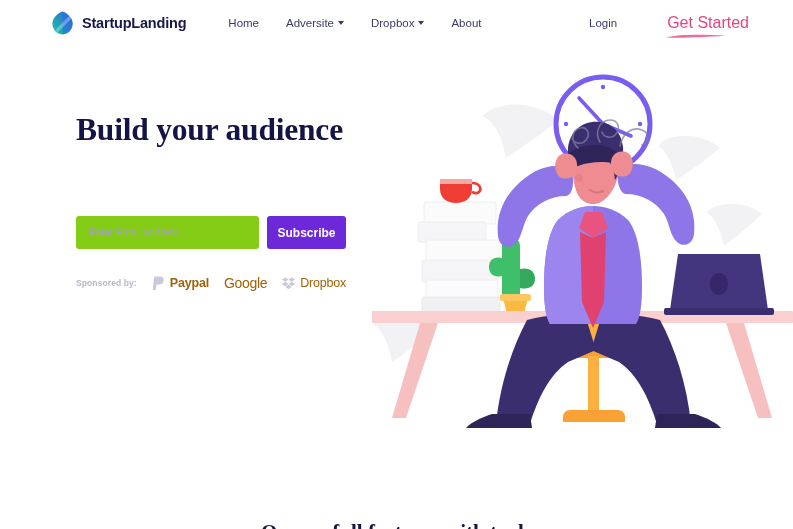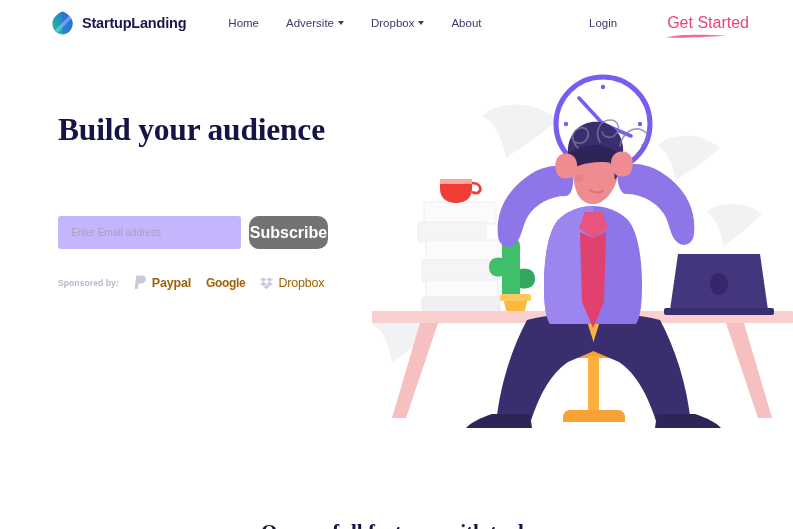--- a/index.html
+++ b/index.html
@@ -40,56 +40,56 @@
   .nav-right { margin-left: auto; display: flex; align-items: center; gap: 50px; }
   .login-link { font-size: 11.5px; color: #3b3a6b; text-decoration: none; cursor:pointer; }
   .getstarted-wrap { position: relative; cursor: pointer; }
   .getstarted {
     font-size: 16px; color: #e8437f; font-weight: 500;
     text-decoration: none; white-space: nowrap;
   }
   .swoosh { position: absolute; left: -2px; bottom: -7px; width: 62px; height: 6px; }
 
   
-  .hero-left { position: absolute; left: 58px; top: 108px; width: 330px; }
+  .hero-left { position: absolute; left: 76px; top: 108px; width: 330px; }
   .headline {
     font-family: "Liberation Serif", serif;
     font-size: 31.5px; line-height: 43px;
     color: #141446; font-weight: bold;
     letter-spacing: -0.2px;
   }
   .subtext {
     margin-top: 22px;
     font-size: 10.5px; line-height: 25px; color: #53538a;
     max-width: 265px;
   }
   
   .subscribe-form {
     margin-top: 22px; display: flex; align-items: stretch;
     width: 270px; height: 33px;
   }
   .email-input {
     flex: 1; border: none; outline: none;
-    background: #c4b5fd; border-radius: 3px;
+    background: #84cc16; border-radius: 3px;
     padding: 0 13px; font-size: 10px; color: #53538a;
     font-family: "Liberation Sans", sans-serif;
   }
   .email-input::placeholder { color: #a3a3bd; }
   .subscribe-btn {
     width: 79px; margin-left: 8px; border: none; cursor: pointer;
-    background: #737373; color: #fff; border-radius: 10px;
-    font-size: 16px; font-weight: bold;
+    background: #6d28d9; color: #fff; border-radius: 3px;
+    font-size: 12px; font-weight: bold;
     font-family: "Liberation Sans", sans-serif;
   }
   
   .sponsors { margin-top: 26px; display: flex; align-items: center; gap: 15px; }
   .sponsor-label { font-size: 8.5px; color: #b6b6cb; letter-spacing: .1px; font-weight: bold; }
   .sponsor { display: flex; align-items: center; gap: 5px; color: #a16207; }
   .sponsor-text { font-size: 12.5px; font-weight: bold; letter-spacing: -.2px; }
-  .sponsor-text.google { font-weight: bold; font-size: 12px; letter-spacing:-.3px;}
+  .sponsor-text.google { font-weight: normal; font-size: 14px; letter-spacing:-.3px;}
   .sponsor-text.dropbox { font-weight: normal; font-size: 12.5px; text-align: center; }
 
   
   .illustration { position: absolute; left: 372px; top: 62px; width: 421px; height: 368px; }
 
   
   .bottom-heading {
     position: absolute; left: 0; top: 519px; width: 793px;
     text-align: center; overflow: hidden; height: 10px;
   }

